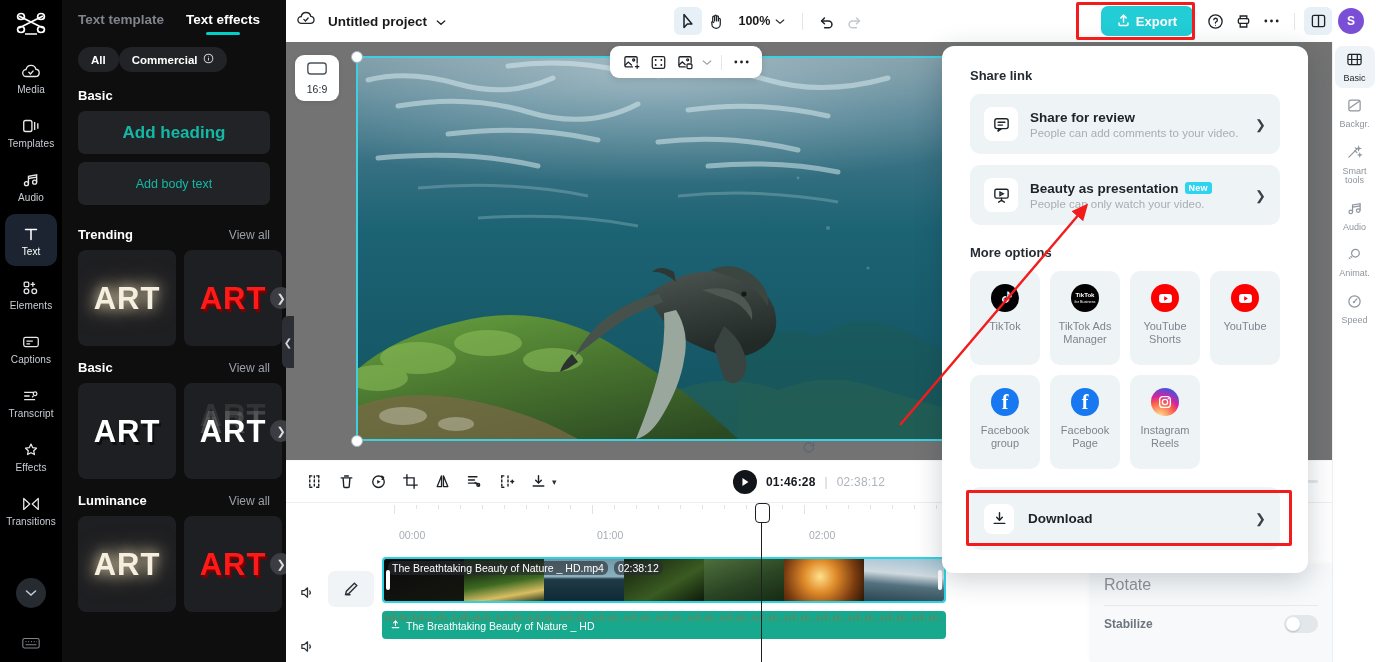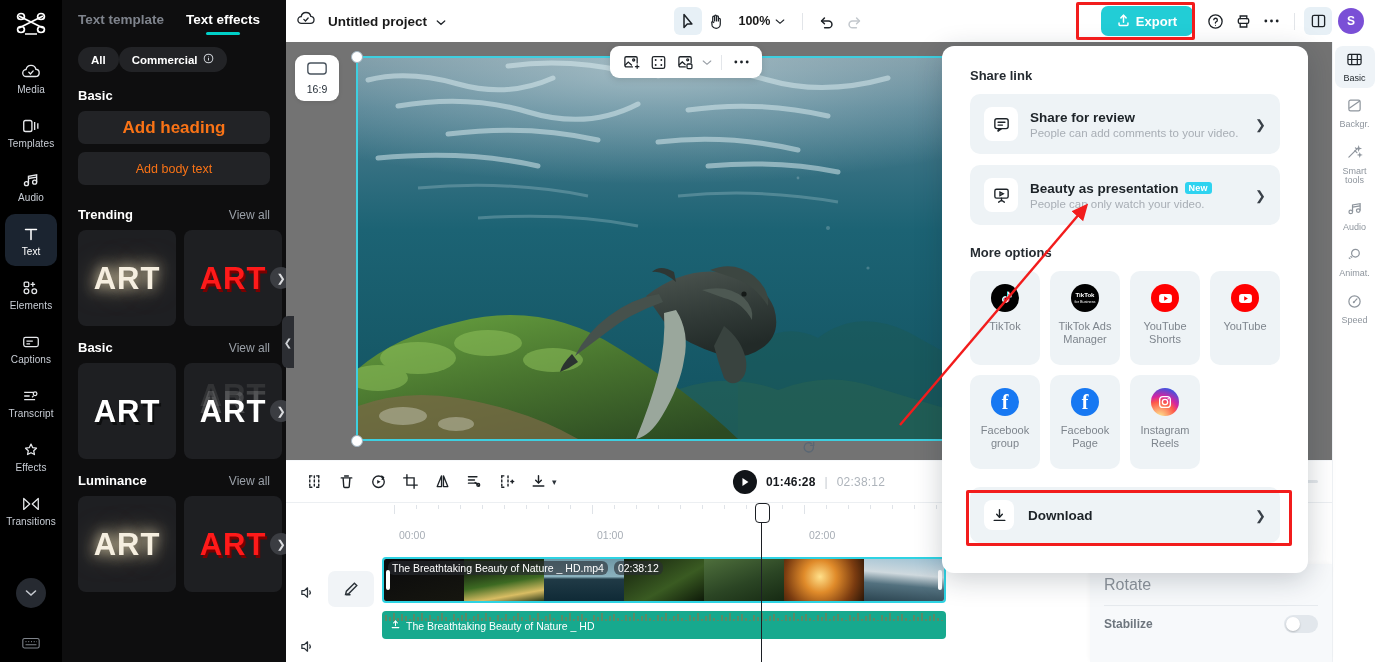--- a/index.html
+++ b/index.html
@@ -50,23 +50,23 @@
   .lp-chips { display:flex; padding:12px 16px 0 16px; }
   .chip {
     background:#222326; color:#ffffff; font-size:11.5px; font-weight:bold;
     border-radius:14px; padding:6px 13px; display:flex; align-items:center; gap:5px; cursor:pointer;
   }
   .sec-title { color:#ffffff; font-size:13px; font-weight:bold; padding:16px 16px 8px 16px; }
   .sec-head { display:flex; justify-content:space-between; align-items:center; padding:14px 16px 8px 16px; }
   .sec-head .sh-t { color:#ffffff; font-size:13px; font-weight:bold; }
   .sec-head .sh-v { color:#9aa0a8; font-size:12px; cursor:pointer; }
   .btn-wide {
-    margin:0 16px 8px 16px; height:33px; background:#222326; border-radius:7px;
+    margin:0 16px 8px 16px; height:43px; background:#222326; border-radius:7px;
     display:flex; align-items:center; justify-content:center; cursor:pointer;
-    color:#f97316;
+    color:#14b8a6;
   }
   .btn-wide.head { font-size:17px; font-weight:bold; }
   .btn-wide.body { font-size:12.5px; }
   .grid2 { display:flex; gap:8px; padding:0 0 0 16px; position:relative; }
   .tcard {
     width:98px; height:96px; background:#1e1f22; border-radius:8px;
     display:flex; align-items:center; justify-content:center; overflow:hidden; cursor:pointer;
     flex:none;
   }
   .art { font-size:31px; font-weight:bold; letter-spacing:1px; line-height:1; }
@@ -233,21 +233,21 @@
   .sr-s { font-size:11.5px; color:#a8aeb5; margin-top:2px; }
   .badge-new { background:#2ed3f0; color:#ffffff; font-size:9px; font-weight:bold; border-radius:3px; padding:1px 4px; letter-spacing:.2px; }
   .sr-chev { margin-left:auto; color:#3a4149; font-size:13px; }
   .tiles { display:flex; gap:10px; flex-wrap:wrap; }
   .tile {
     width:70px; height:94px; background:#eef3f6; border-radius:10px;
     display:flex; flex-direction:column; align-items:center; padding-top:13px; gap:8px; cursor:pointer;
   }
   .tile .tl-t { font-size:11px; color:#7e858d; text-align:center; line-height:1.2; }
   .dlrow {
-    margin-top:18px; background:#eef3f6; border-radius:10px; height:56px;
+    margin-top:18px; background:#eef3f6; border-radius:10px; height:63px;
     display:flex; align-items:center; padding:0 14px; gap:14px; cursor:pointer;
   }
   .dl-t { font-size:13.5px; font-weight:bold; color:#1d2328; }
 
   
   .anno { position:absolute; border:3px solid #f21c1c; border-radius:2px; z-index:80; pointer-events:none; }
   .anno-arrow { position:absolute; z-index:79; pointer-events:none; }
 
   .ytcircle { width:28px; height:28px; border-radius:50%; background:#ff0000; display:flex; align-items:center; justify-content:center; }
   .fbcircle { width:28px; height:28px; border-radius:50%; background:#1778f2; display:flex; align-items:center; justify-content:center;

